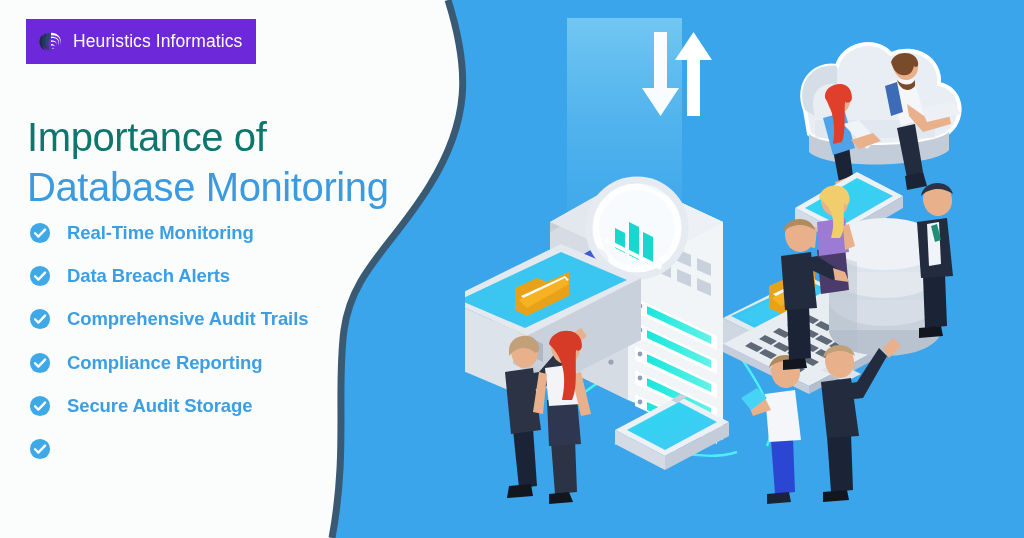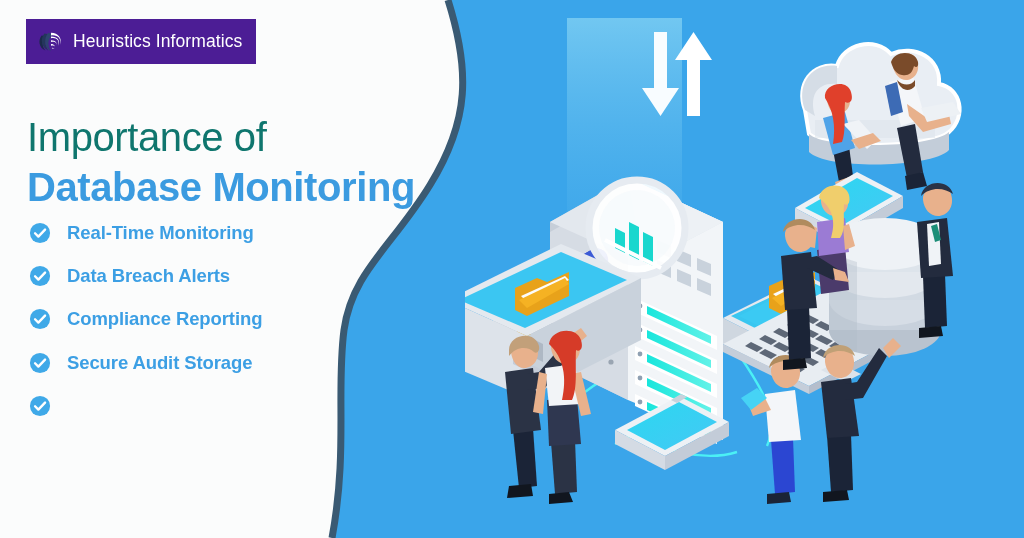--- a/index.html
+++ b/index.html
@@ -11,36 +11,36 @@
   }
   #stage { position:absolute; inset:0; width:1024px; height:538px; }
 
   
   .bg-svg { position:absolute; inset:0; width:1024px; height:538px; }
 
   
   .logo-badge{
     position:absolute; left:26px; top:19px;
     height:45px; padding:0 14px 0 10px;
-    background:#4c1d95; display:flex; align-items:center; gap:7px;
+    background:#6d28d9; display:flex; align-items:center; gap:7px;
   }
   .logo-mark{ width:30px; height:30px; flex:0 0 auto; }
   .logo-text{
     color:#ffffff; font-size:17.5px; letter-spacing:.1px;
     white-space:nowrap; font-weight:400;
   }
 
   
   .headline{ position:absolute; left:27px; top:112px; }
   .headline .line1{
     font-size:40px; font-weight:400; color:#0f766e;
     line-height:50px; letter-spacing:-.4px; white-space:nowrap;
   }
   .headline .line2{
-    font-size:40px; font-weight:700; color:#3B9BE0;
+    font-size:40px; font-weight:400; color:#3B9BE0;
     line-height:50px; letter-spacing:-.4px; white-space:nowrap;
   }
 
   
   .bullets{ position:absolute; left:29px; top:218px; width:330px; }
   .bullet{
     display:flex; align-items:center; gap:16px;
     height:29px; margin-bottom:14.4px;
   }
   .check-icon{ width:22px; height:22px; flex:0 0 auto; display:block; }
@@ -408,20 +408,27 @@
     </div>
 
     <div class="bullet">
       <svg class="check-icon" viewBox="0 0 24 24">
         <circle cx="12" cy="12" r="11" fill="#3FA9E8"></circle>
         <path d="M6.6 12.3 l3.6 3.6 l7.3 -7.6" fill="none" stroke="#FFFFFF" stroke-width="2.6" stroke-linecap="round" stroke-linejoin="round"></path>
       </svg>
       <span class="bullet-label">Data Breach Alerts</span>
     </div>
 
+    <div class="bullet">
+      <svg class="check-icon" viewBox="0 0 24 24">
+        <circle cx="12" cy="12" r="11" fill="#3FA9E8"></circle>
+        <path d="M6.6 12.3 l3.6 3.6 l7.3 -7.6" fill="none" stroke="#FFFFFF" stroke-width="2.6" stroke-linecap="round" stroke-linejoin="round"></path>
+      </svg>
+      <span class="bullet-label">Comprehensive Audit Trails</span>
+    </div>
 
     <div class="bullet">
       <svg class="check-icon" viewBox="0 0 24 24">
         <circle cx="12" cy="12" r="11" fill="#3FA9E8"></circle>
         <path d="M6.6 12.3 l3.6 3.6 l7.3 -7.6" fill="none" stroke="#FFFFFF" stroke-width="2.6" stroke-linecap="round" stroke-linejoin="round"></path>
       </svg>
       <span class="bullet-label">Compliance Reporting</span>
     </div>
 
     <div class="bullet">

